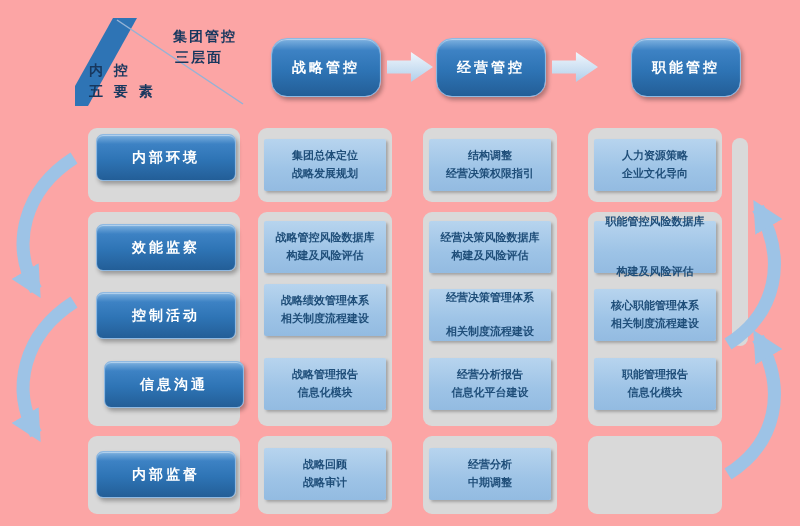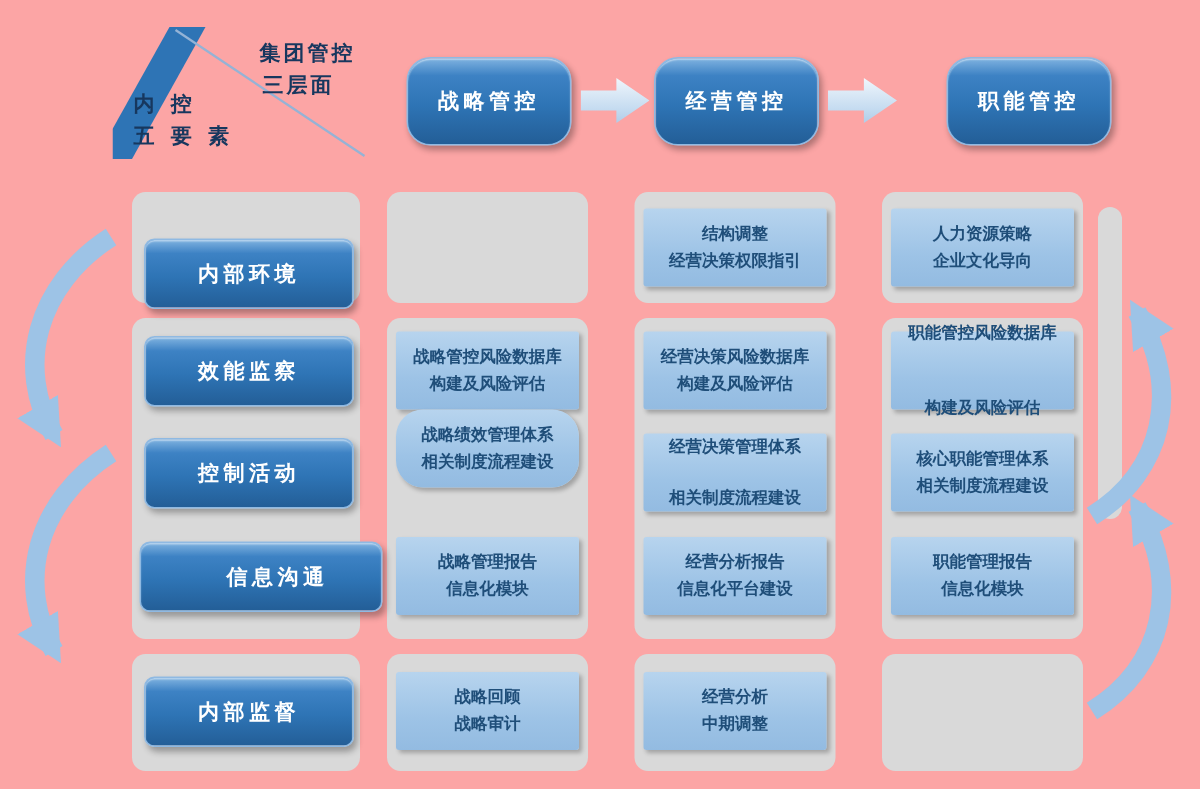--- a/index.html
+++ b/index.html
@@ -109,36 +109,40 @@
   <div class="band" style="left:258px;top:436px;width:134px;height:78px;"></div>
 
   <div class="band" style="left:423px;top:128px;width:134px;height:74px;"></div>
   <div class="band" style="left:423px;top:212px;width:134px;height:214px;"></div>
   <div class="band" style="left:423px;top:436px;width:134px;height:78px;"></div>
 
   <div class="band" style="left:588px;top:128px;width:134px;height:74px;"></div>
   <div class="band" style="left:588px;top:212px;width:134px;height:214px;"></div>
   <div class="band" style="left:588px;top:436px;width:134px;height:78px;"></div>
 
-  <div class="blue-box row-hdr" style="left:96px;top:159px;">
+  <div class="blue-box row-hdr" style="left:96px;top:134px;">
     <span>内部环境</span>
   </div>
   <div class="blue-box row-hdr" style="left:96px;top:224px;">
     <span>效能监察</span>
   </div>
   <div class="blue-box row-hdr" style="left:96px;top:292px;justify-content:center;">
     <span>控制活动</span>
   </div>
-  <div class="blue-box row-hdr" style="left:93px;top:361px;padding-left:22px;">
+  <div class="blue-box row-hdr" style="left:104px;top:361px;">
     <span>信息沟通</span>
   </div>
   <div class="blue-box row-hdr" style="left:96px;top:451px;">
     <span>内部监督</span>
   </div>
 
+  <div class="cell" style="left:264px;top:139px;">
+    <span>集团总体定位</span>
+    <span>战略发展规划</span>
+  </div>
   <div class="cell" style="left:429px;top:139px;">
     <span>结构调整</span>
     <span>经营决策权限指引</span>
   </div>
   <div class="cell" style="left:594px;top:139px;">
     <span>人力资源策略</span>
     <span>企业文化导向</span>
   </div>
 
   <div class="cell" style="left:264px;top:221px;">
@@ -147,21 +151,21 @@
   </div>
   <div class="cell" style="left:429px;top:221px;">
     <span>经营决策风险数据库</span>
     <span>构建及风险评估</span>
   </div>
   <div class="cell" style="left:594px;top:221px;gap:32px;">
     <span>职能管控风险数据库</span>
     <span>构建及风险评估</span>
   </div>
 
-  <div class="cell" style="left:264px;top:273px;border-radius:18px;">
+  <div class="cell" style="left:264px;top:284px;">
     <span>战略绩效管理体系</span>
     <span>相关制度流程建设</span>
   </div>
   <div class="cell" style="left:429px;top:289px;gap:16px;">
     <span>经营决策管理体系</span>
     <span>相关制度流程建设</span>
   </div>
   <div class="cell" style="left:594px;top:289px;">
     <span>核心职能管理体系</span>
     <span>相关制度流程建设</span>

